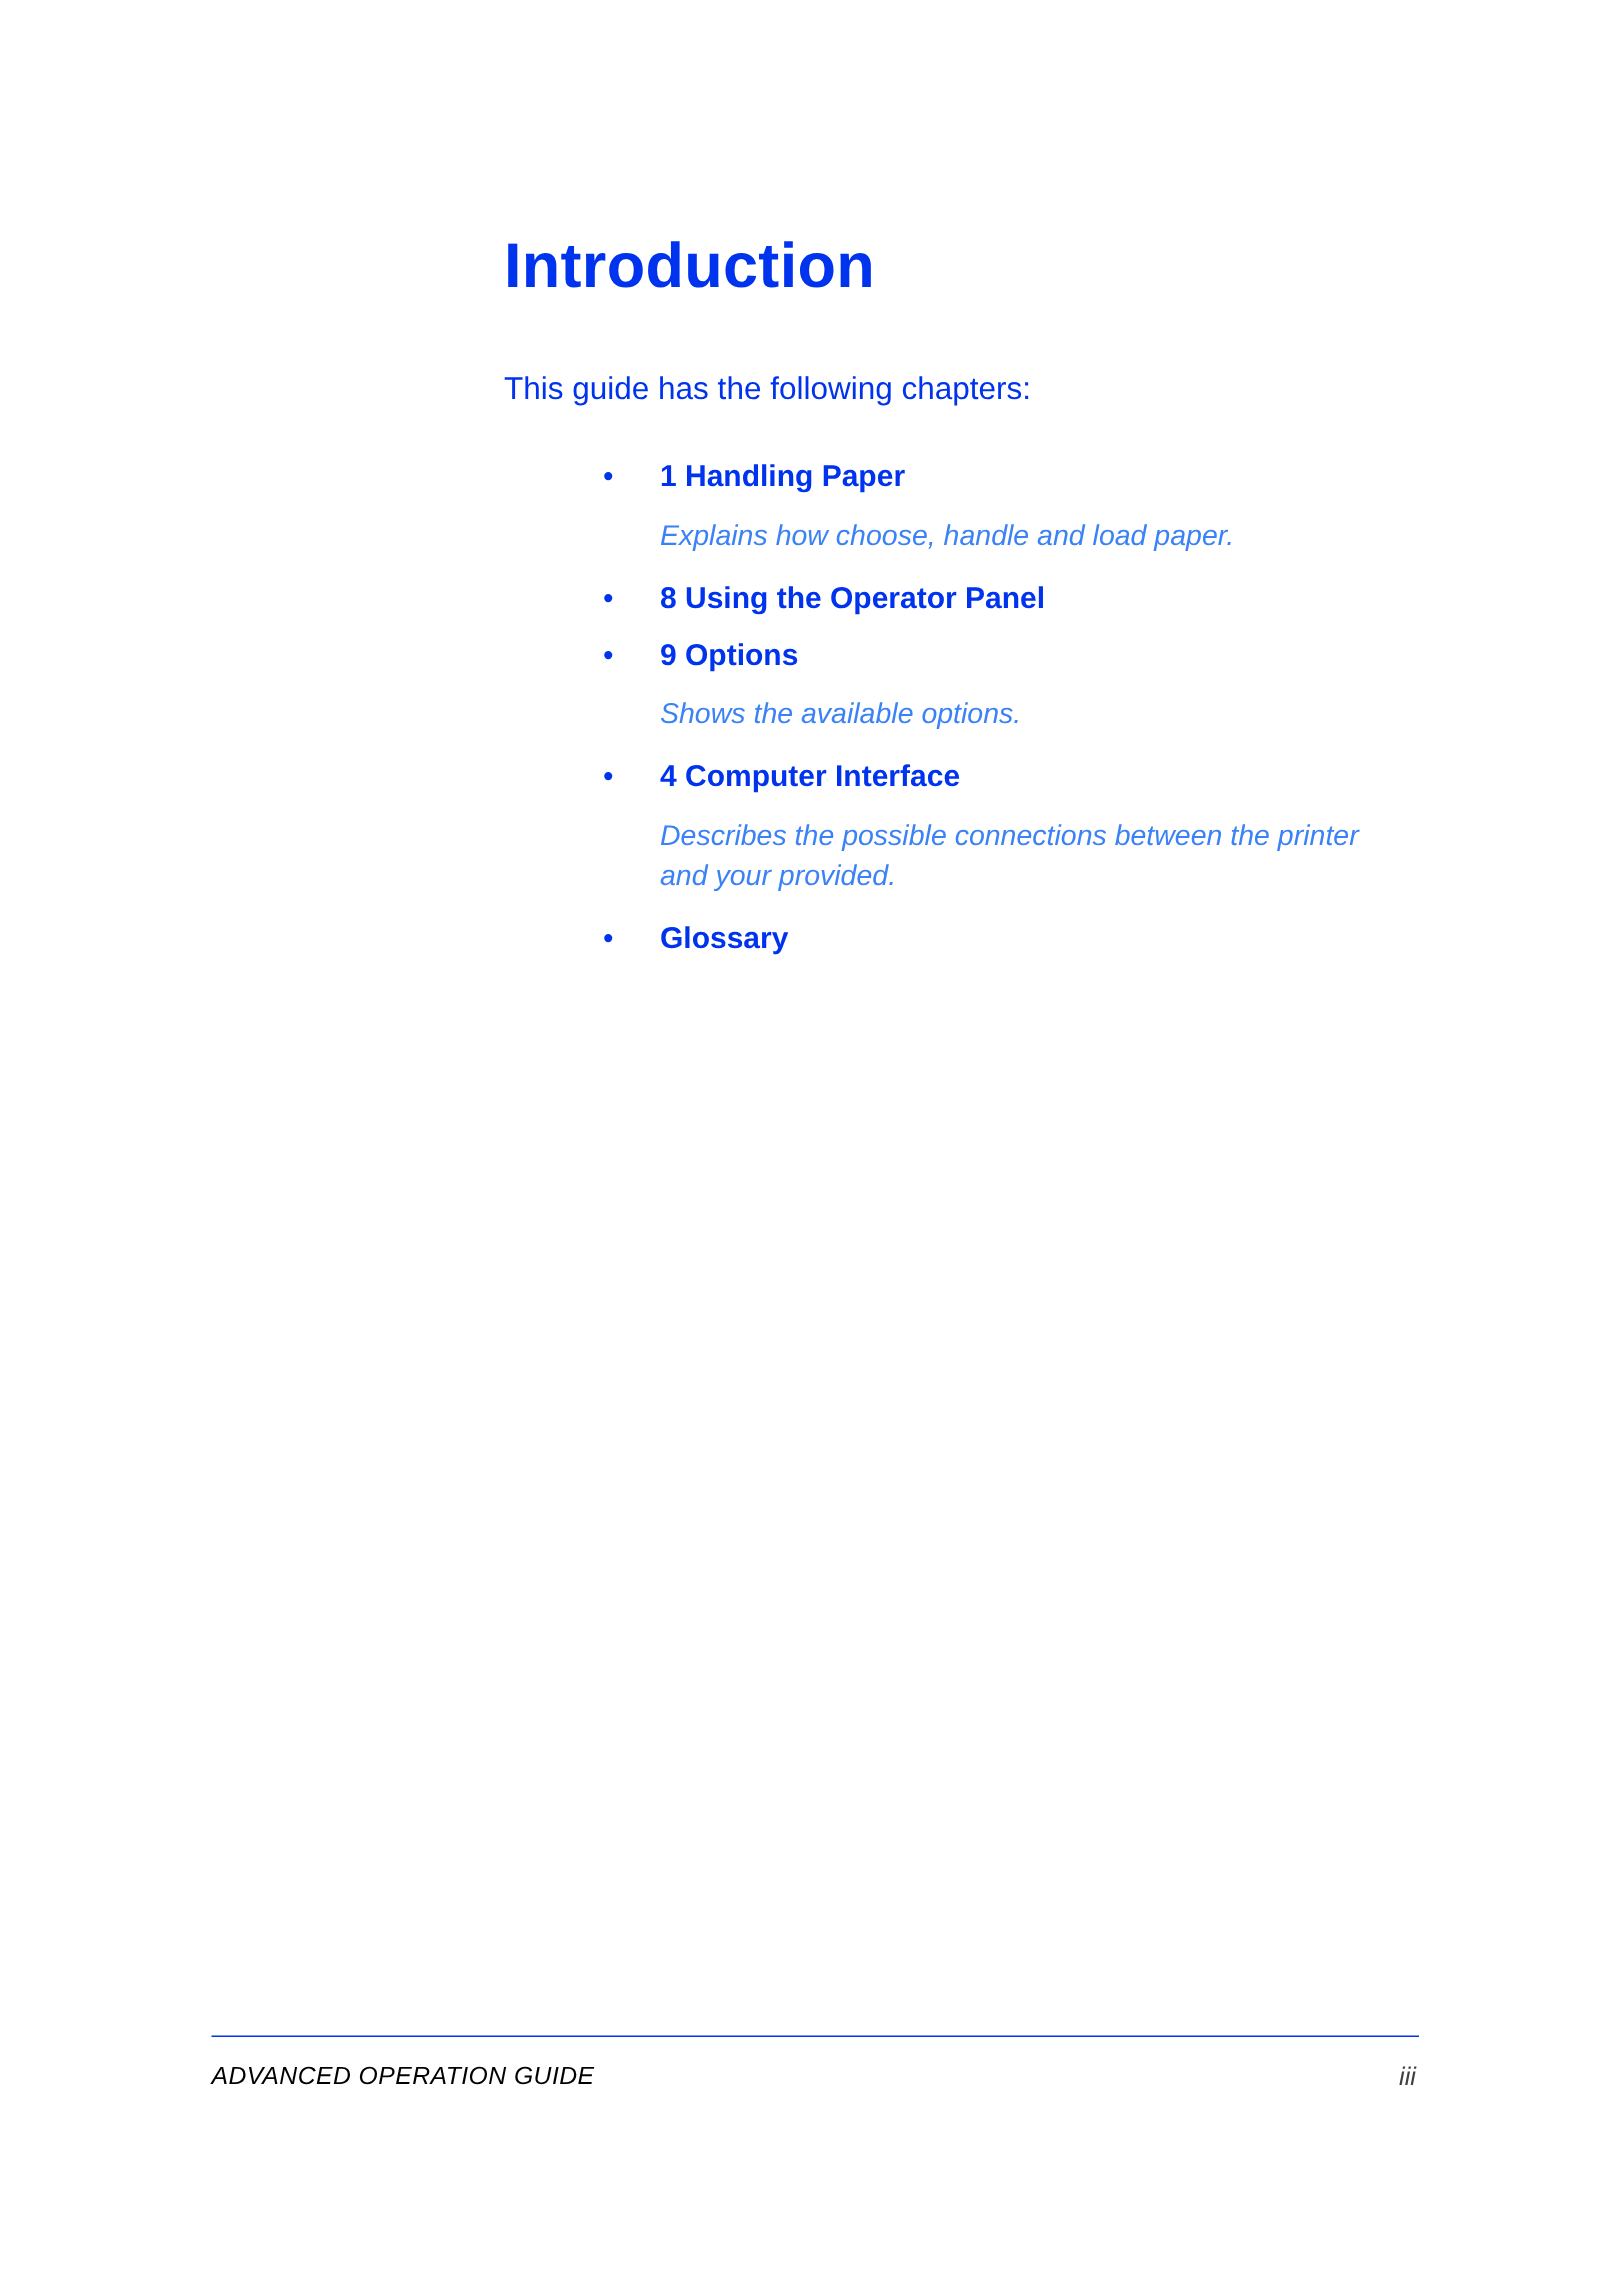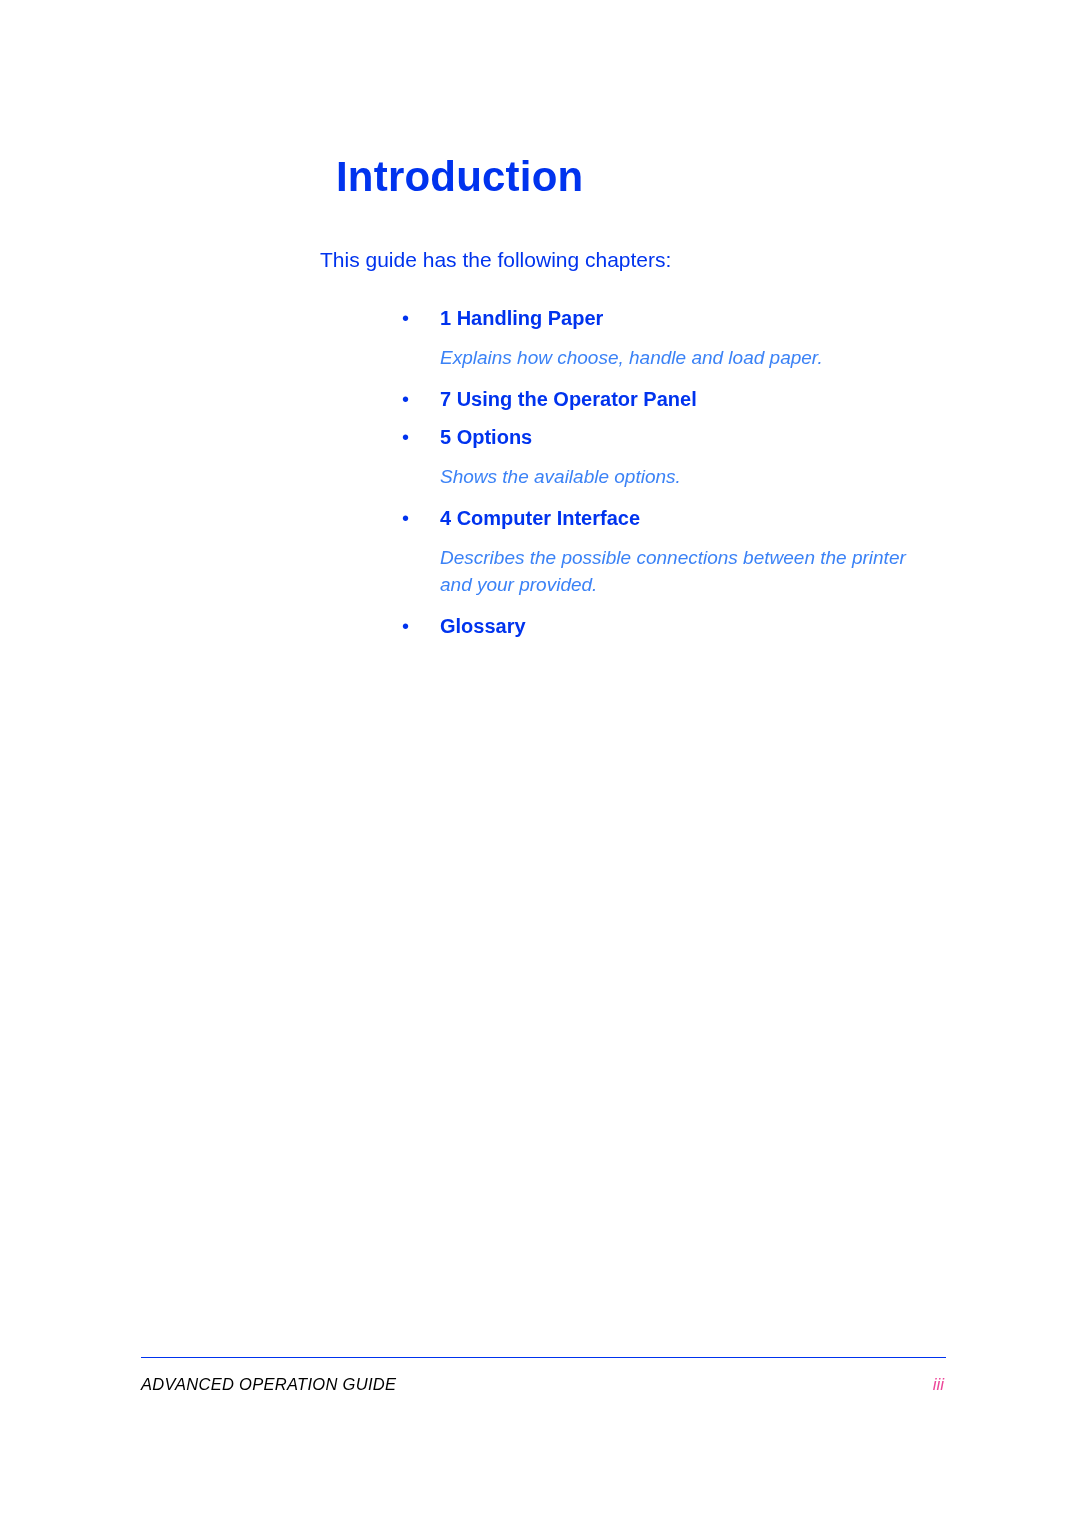--- a/index.html
+++ b/index.html
@@ -23,21 +23,21 @@
     position: absolute;
     left: 336px;
     top: 99px;
     font-size: 42px;
     font-weight: bold;
     color: #0033ee;
     letter-spacing: 0.2px;
   }
   .intro {
     position: absolute;
-    left: 320px;
+    left: 336px;
     top: 222px;
     font-size: 21px;
     color: #0033ee;
   }
   .chapters {
     position: absolute;
     left: 402px;
     top: 268px;
     width: 520px;
   }
@@ -86,21 +86,21 @@
     font-style: italic;
     color: #000000;
     letter-spacing: 0.3px;
   }
   .footer-right {
     position: absolute;
     right: 136px;
     top: 1349px;
     font-size: 17px;
     font-style: italic;
-    color: #ec4899;
+    color: #404040;
   }
 </style>
 </head>
 <body>
 
 <div class="page">
 
   <h1 class="title">Introduction</h1>
 
   <div class="intro">This guide has the following chapters:</div>
@@ -111,28 +111,28 @@
       <div class="chapter-line">
         <span class="bullet-dot">•</span>
         <span class="chapter-title">1 Handling Paper</span>
       </div>
       <div class="chapter-desc">Explains how choose, handle and load paper.</div>
     </div>
 
     <div class="chapter-item">
       <div class="chapter-line">
         <span class="bullet-dot">•</span>
-        <span class="chapter-title">7 Using the Operator Panel</span>
+        <span class="chapter-title">8 Using the Operator Panel</span>
       </div>
     </div>
 
     <div class="chapter-item">
       <div class="chapter-line">
         <span class="bullet-dot">•</span>
-        <span class="chapter-title">5 Options</span>
+        <span class="chapter-title">9 Options</span>
       </div>
       <div class="chapter-desc">Shows the available options.</div>
     </div>
 
     <div class="chapter-item">
       <div class="chapter-line">
         <span class="bullet-dot">•</span>
         <span class="chapter-title">4 Computer Interface</span>
       </div>
       <div class="chapter-desc">Describes the possible connections between the printer and your provided.</div>

